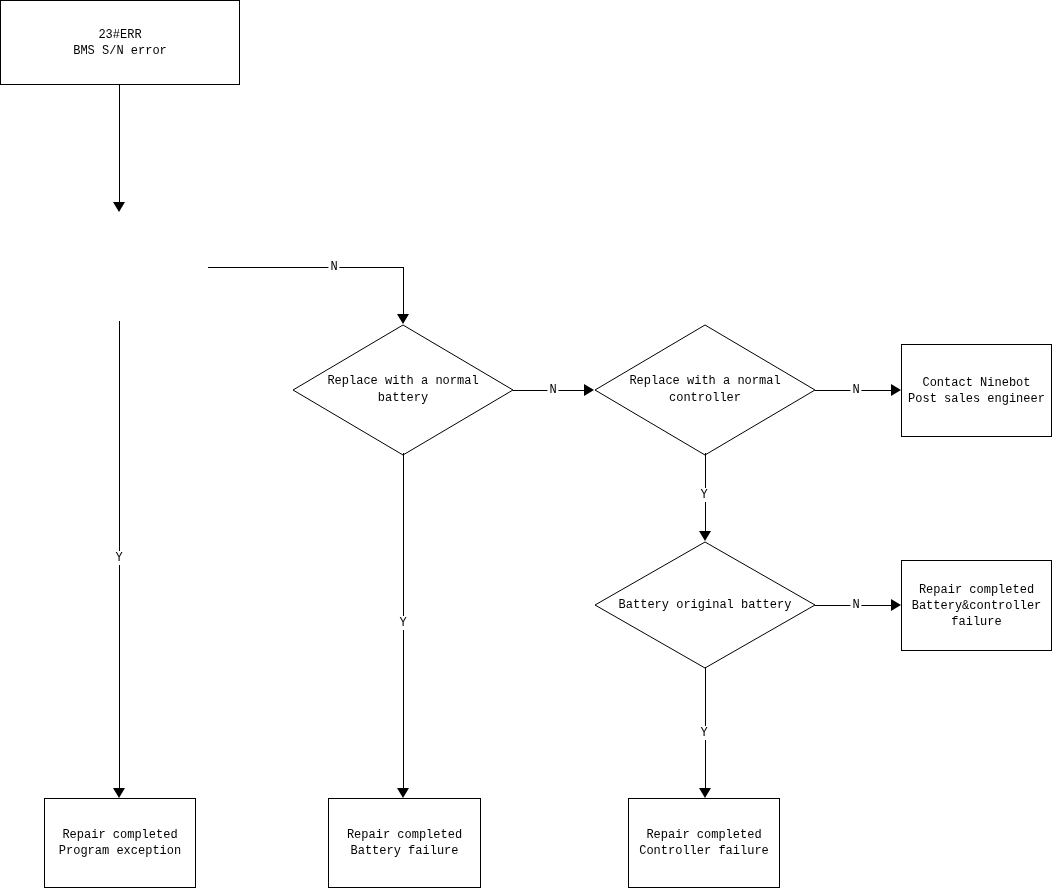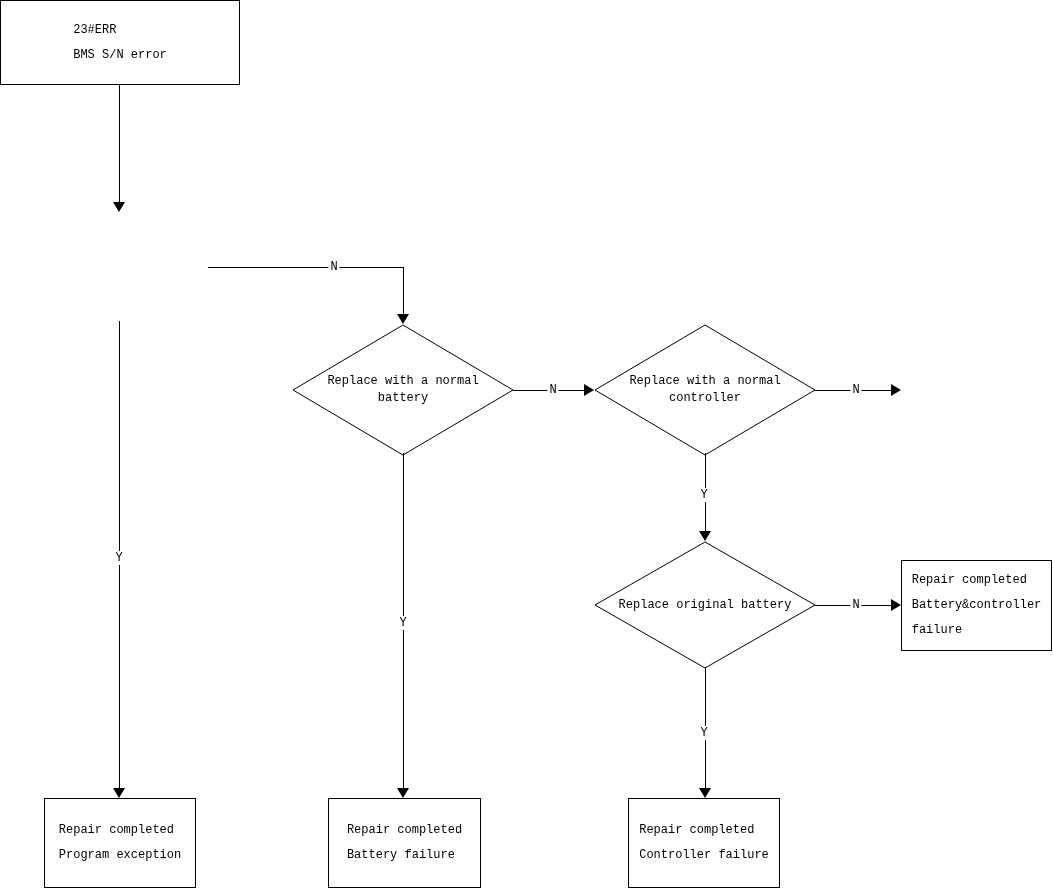--- a/index.html
+++ b/index.html
@@ -18,22 +18,23 @@
   }
   .canvas { position: absolute; inset: 0; }
   .box {
     position: absolute;
     box-sizing: border-box;
     border: 1px solid #000000;
     background: #ffffff;
     display: flex;
     align-items: center;
     justify-content: center;
+    text-align: center;
     white-space: pre-line;
-    line-height: 25px;
+    line-height: 16px;
   }
   .diamond { position: absolute; }
   .diamond svg { position: absolute; left: 0; top: 0; }
   .dlabel {
     position: absolute;
     inset: 0;
     display: flex;
     align-items: center;
     justify-content: center;
     text-align: center;
@@ -104,30 +105,32 @@
       <polygon points="111,1 221,66 111,131 1,66" fill="#ffffff" stroke="#000000" stroke-width="1"></polygon>
     </svg>
     <div class="dlabel">Replace with a normal
 controller</div>
   </div>
 
   <div class="hline" style="left:815px; top:390px; width:76px;"></div>
   <div class="arrow-right" style="left:891px; top:384px;"></div>
   <div class="elabel" style="left:856px; top:390px;">N</div>
 
+  <div class="box" style="left:901px; top:344px; width:151px; height:93px;">Contact Ninebot
+Post sales engineer</div>
 
   <div class="vline" style="left:705px; top:453px; height:78px;"></div>
   <div class="arrow-down" style="left:699px; top:531px;"></div>
   <div class="elabel" style="left:704px; top:495px;">Y</div>
 
   <div class="diamond" style="left:594px; top:541px; width:222px; height:128px;">
     <svg width="222" height="128" viewBox="0 0 222 128">
       <polygon points="111,1 221,64 111,127 1,64" fill="#ffffff" stroke="#000000" stroke-width="1"></polygon>
     </svg>
-    <div class="dlabel">Replace original battery</div>
+    <div class="dlabel">Battery original battery</div>
   </div>
 
   <div class="hline" style="left:815px; top:605px; width:76px;"></div>
   <div class="arrow-right" style="left:891px; top:599px;"></div>
   <div class="elabel" style="left:856px; top:605px;">N</div>
 
   <div class="box" style="left:901px; top:560px; width:151px; height:91px;">Repair completed
 Battery&amp;controller
 failure</div>
 

